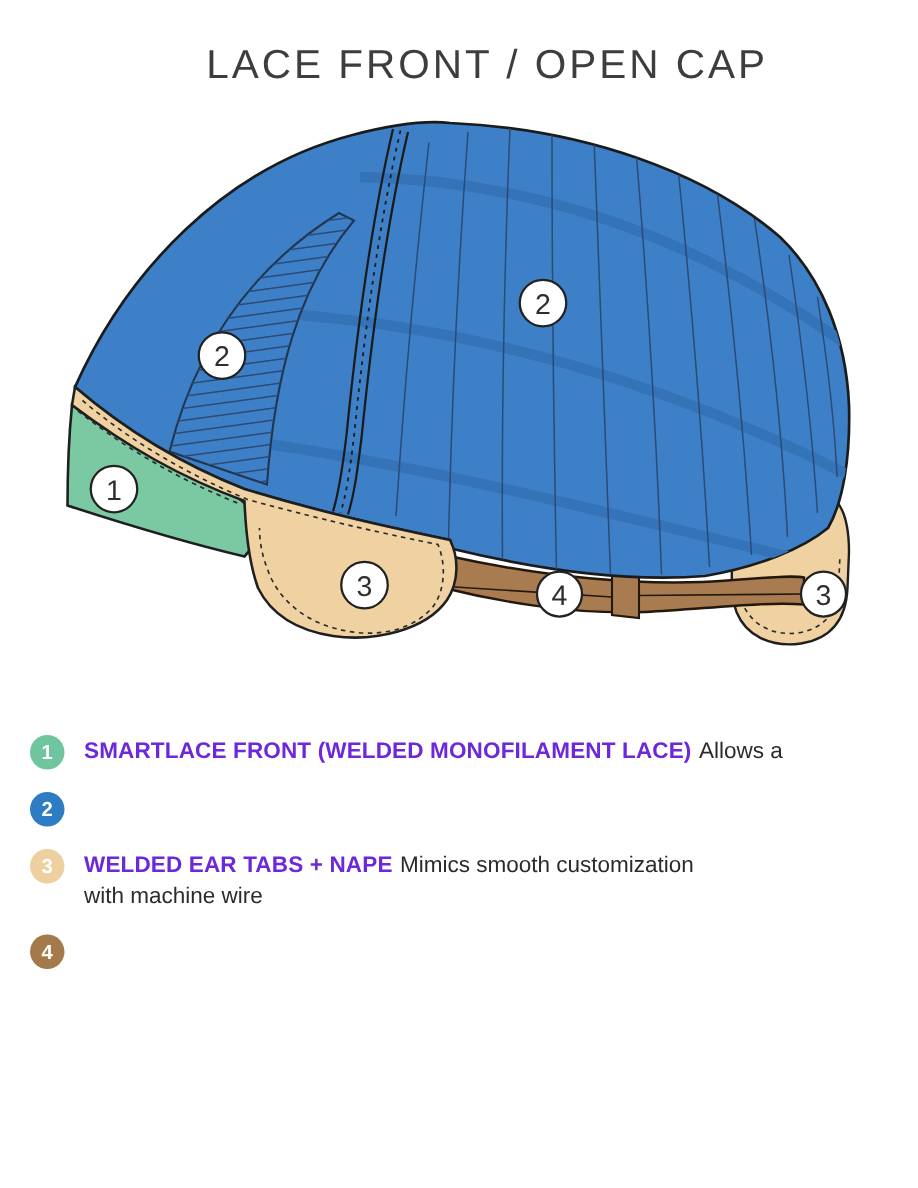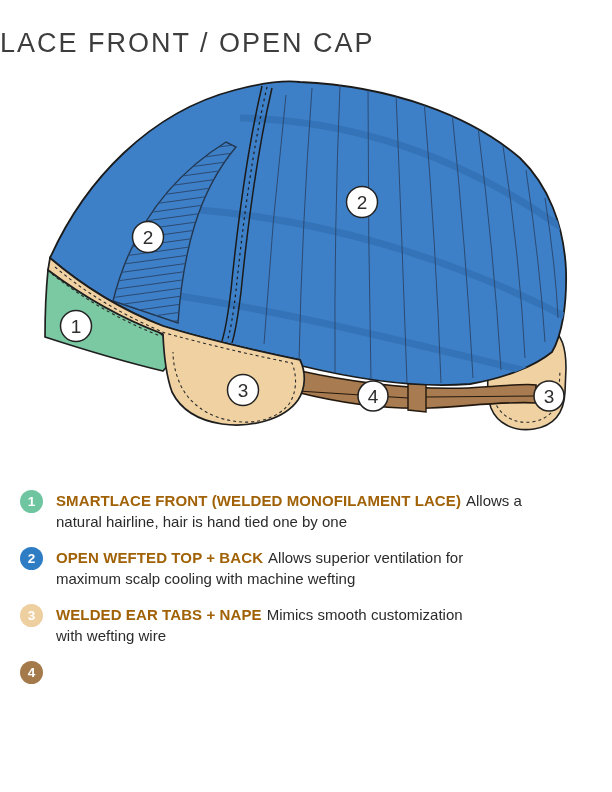--- a/index.html
+++ b/index.html
@@ -2,41 +2,41 @@
 <html><head>
 <meta charset="utf-8">
 <style>
   html,body{margin:0;padding:0;}
   body{
     width:612px;height:792px;position:relative;background:#ffffff;
     font-family:"Liberation Sans", sans-serif;overflow:hidden;
   }
   .page-title{
     position:absolute;top:28px;left:0;width:512px;margin:0;
-    text-align:left;font-size:27px;font-weight:400;letter-spacing:2px;
+    text-align:right;font-size:27px;font-weight:400;letter-spacing:2px;
     color:#3d3d3d;
   }
   .diagram-svg{position:absolute;top:0;left:0;}
   .legend{
     position:absolute;top:490px;left:20px;width:578px;
   }
   .legend-row{display:flex;align-items:flex-start;margin-bottom:15px;}
   .bullet{
     width:23px;height:23px;border-radius:50%;flex:0 0 23px;
     color:#ffffff;font-size:13.5px;font-weight:bold;line-height:23px;
     text-align:center;margin-top:0px;
   }
   .bullet.b1{background:#6FC5A0;}
   .bullet.b2{background:#2E7CC3;}
   .bullet.b3{background:#EECFA0;}
   .bullet.b4{background:#A57A4B;}
   .legend-text{
     margin-left:13px;font-size:15px;line-height:21px;color:#2b2b2b;
   }
-  .legend-text strong{color:#a16207;font-weight:bold;letter-spacing:0.1px;}
+  .legend-text strong{color:#6d28d9;font-weight:bold;letter-spacing:0.1px;}
   .legend-text .desc{margin-left:5px;}
   svg text.lbl{
     font-family:"Liberation Sans", sans-serif;font-size:19px;fill:#2e2e2e;
   }
 </style>
 </head>
 <body>
 
 <h1 class="page-title">LACE FRONT / OPEN CAP</h1>
 
@@ -198,37 +198,32 @@
     </g>
   </g>
 </svg>
 
 <div class="legend">
 
   <div class="legend-row">
     <div class="bullet b1">1</div>
     <div class="legend-text">
       <strong>SMARTLACE FRONT (WELDED MONOFILAMENT LACE)</strong><span class="desc">Allows a</span><br>
-      <span>natural hairline, hair is hand tied one by one</span>
     </div>
   </div>
 
   <div class="legend-row">
     <div class="bullet b2">2</div>
-    <div class="legend-text">
-      <strong>OPEN WEFTED TOP + BACK</strong><span class="desc">Allows superior ventilation for</span><br>
-      <span>maximum scalp cooling with machine wefting</span>
-    </div>
   </div>
 
   <div class="legend-row">
     <div class="bullet b3">3</div>
     <div class="legend-text">
       <strong>WELDED EAR TABS + NAPE</strong><span class="desc">Mimics smooth customization</span><br>
-      <span>with wefting wire</span>
+      <span>with machine wire</span>
     </div>
   </div>
 
   <div class="legend-row">
     <div class="bullet b4">4</div>
   </div>
 
 </div>
 
 </body></html>

